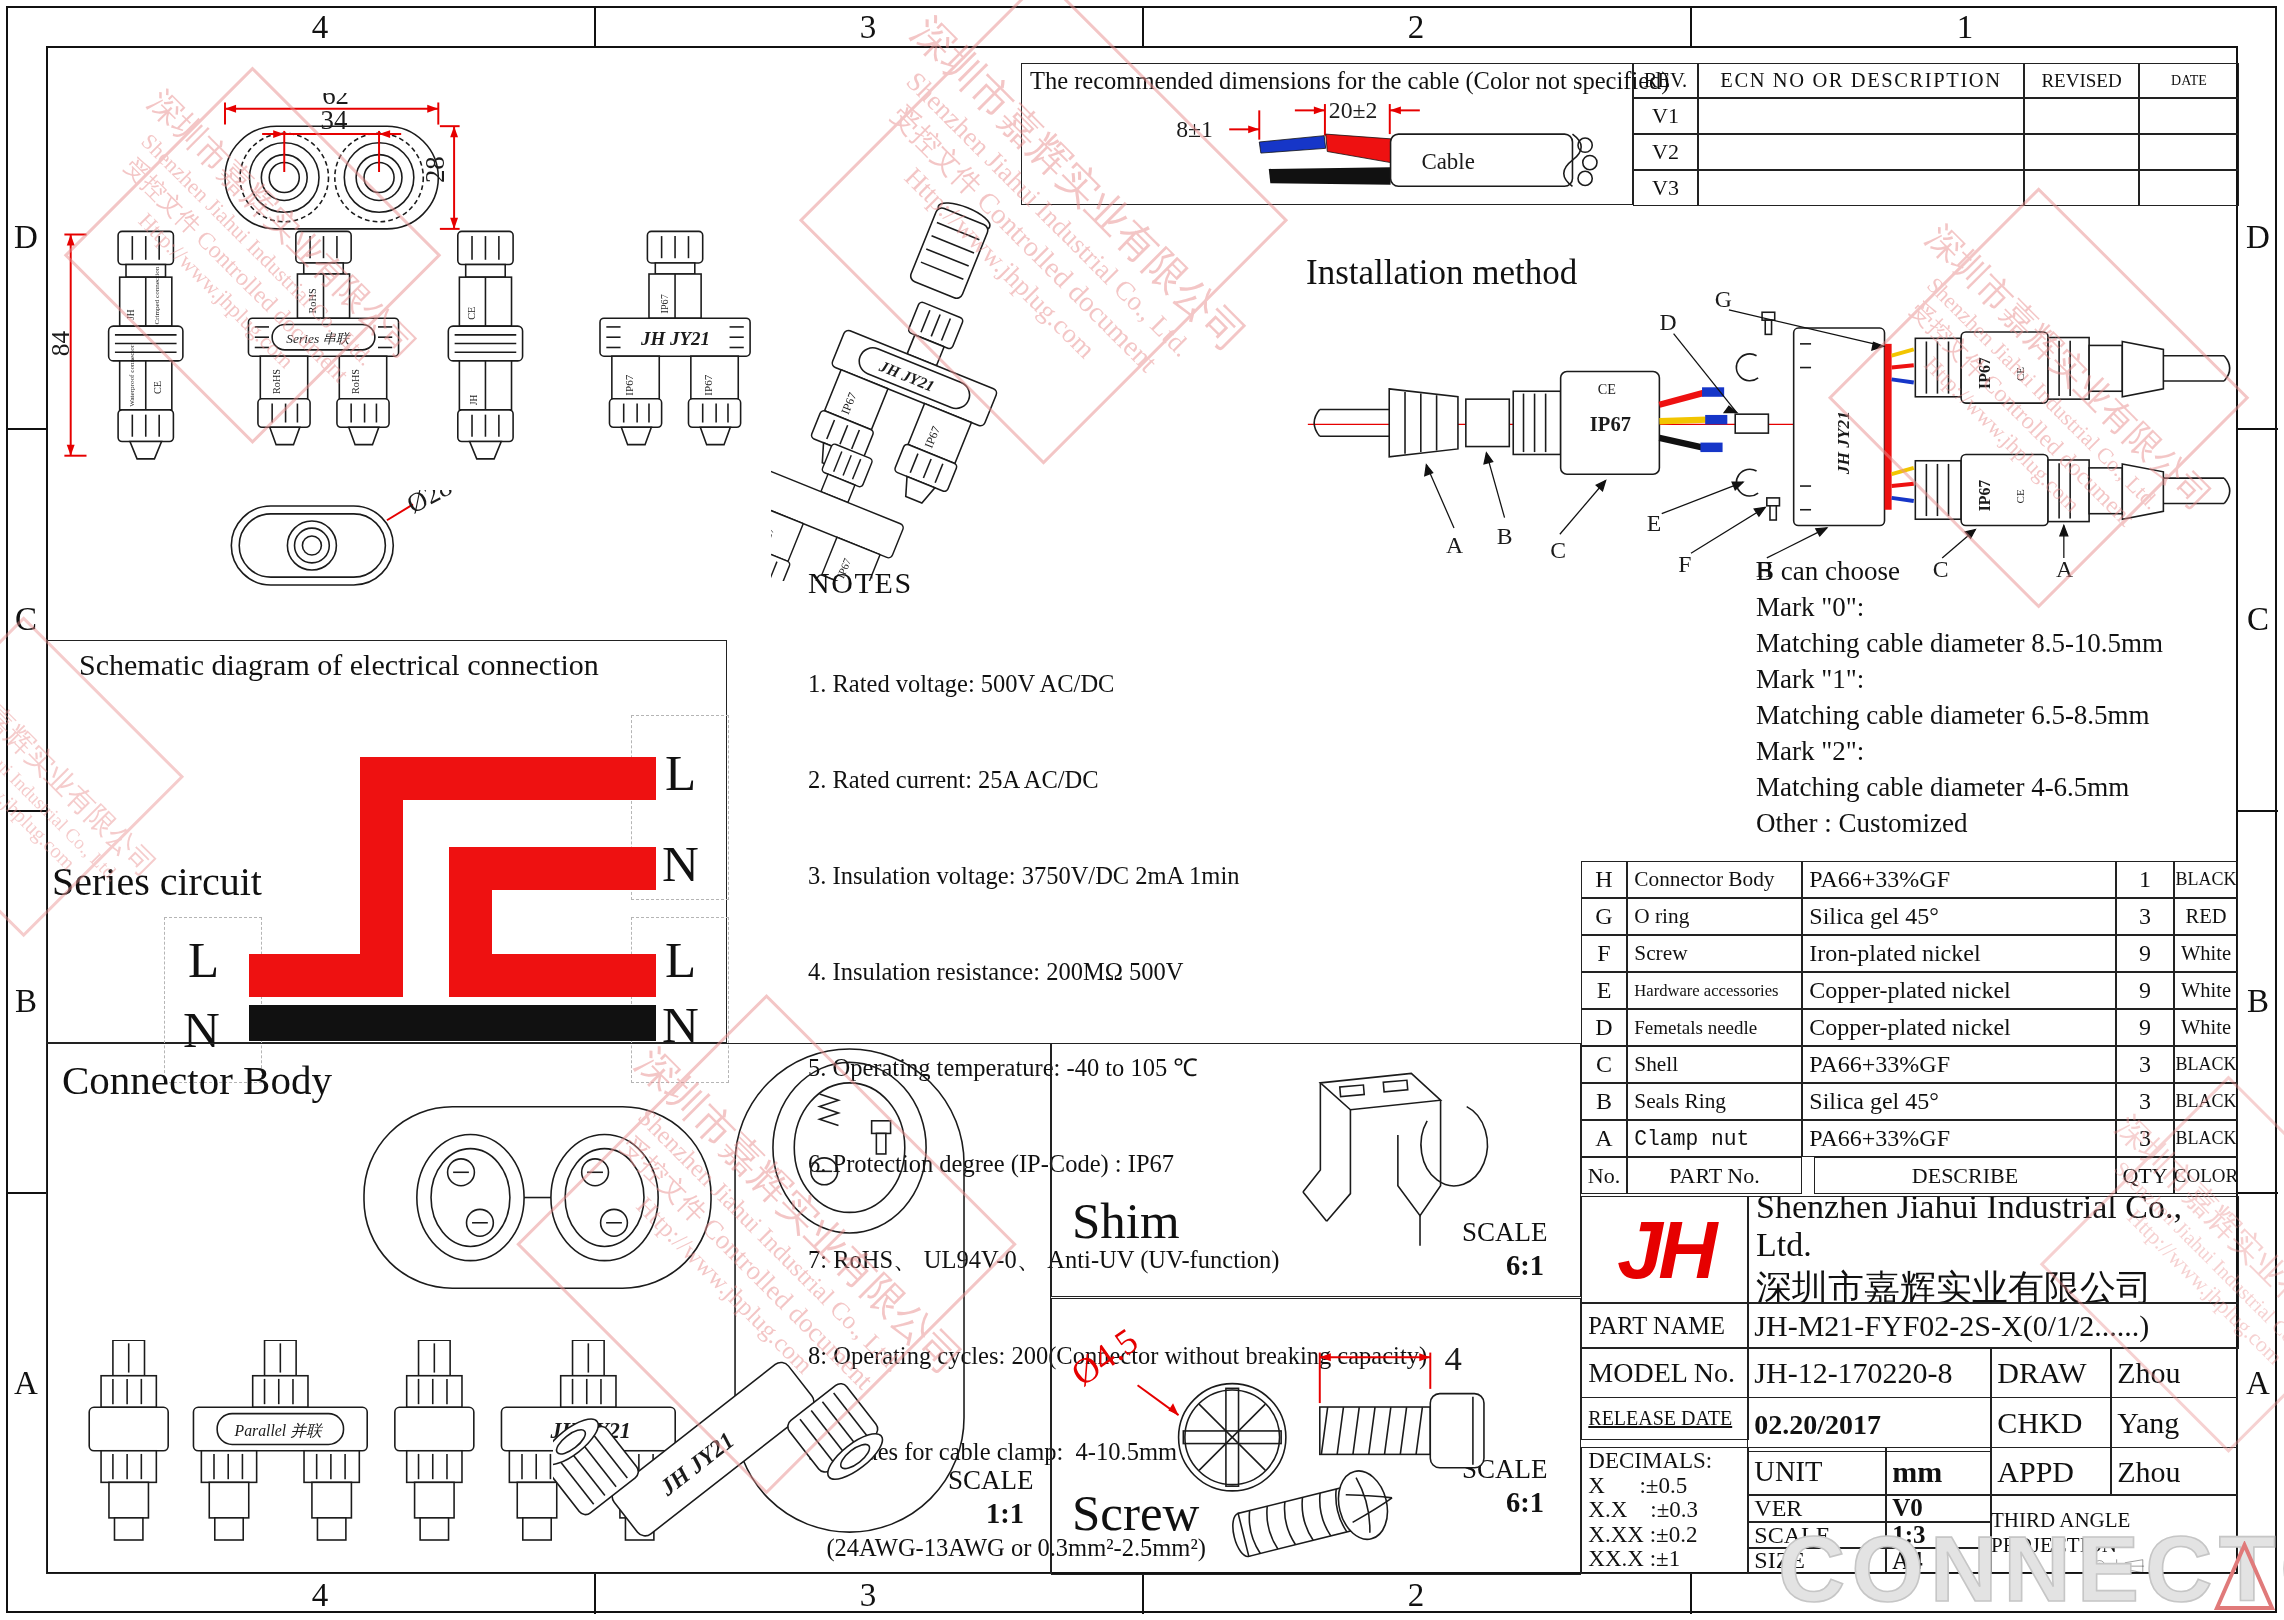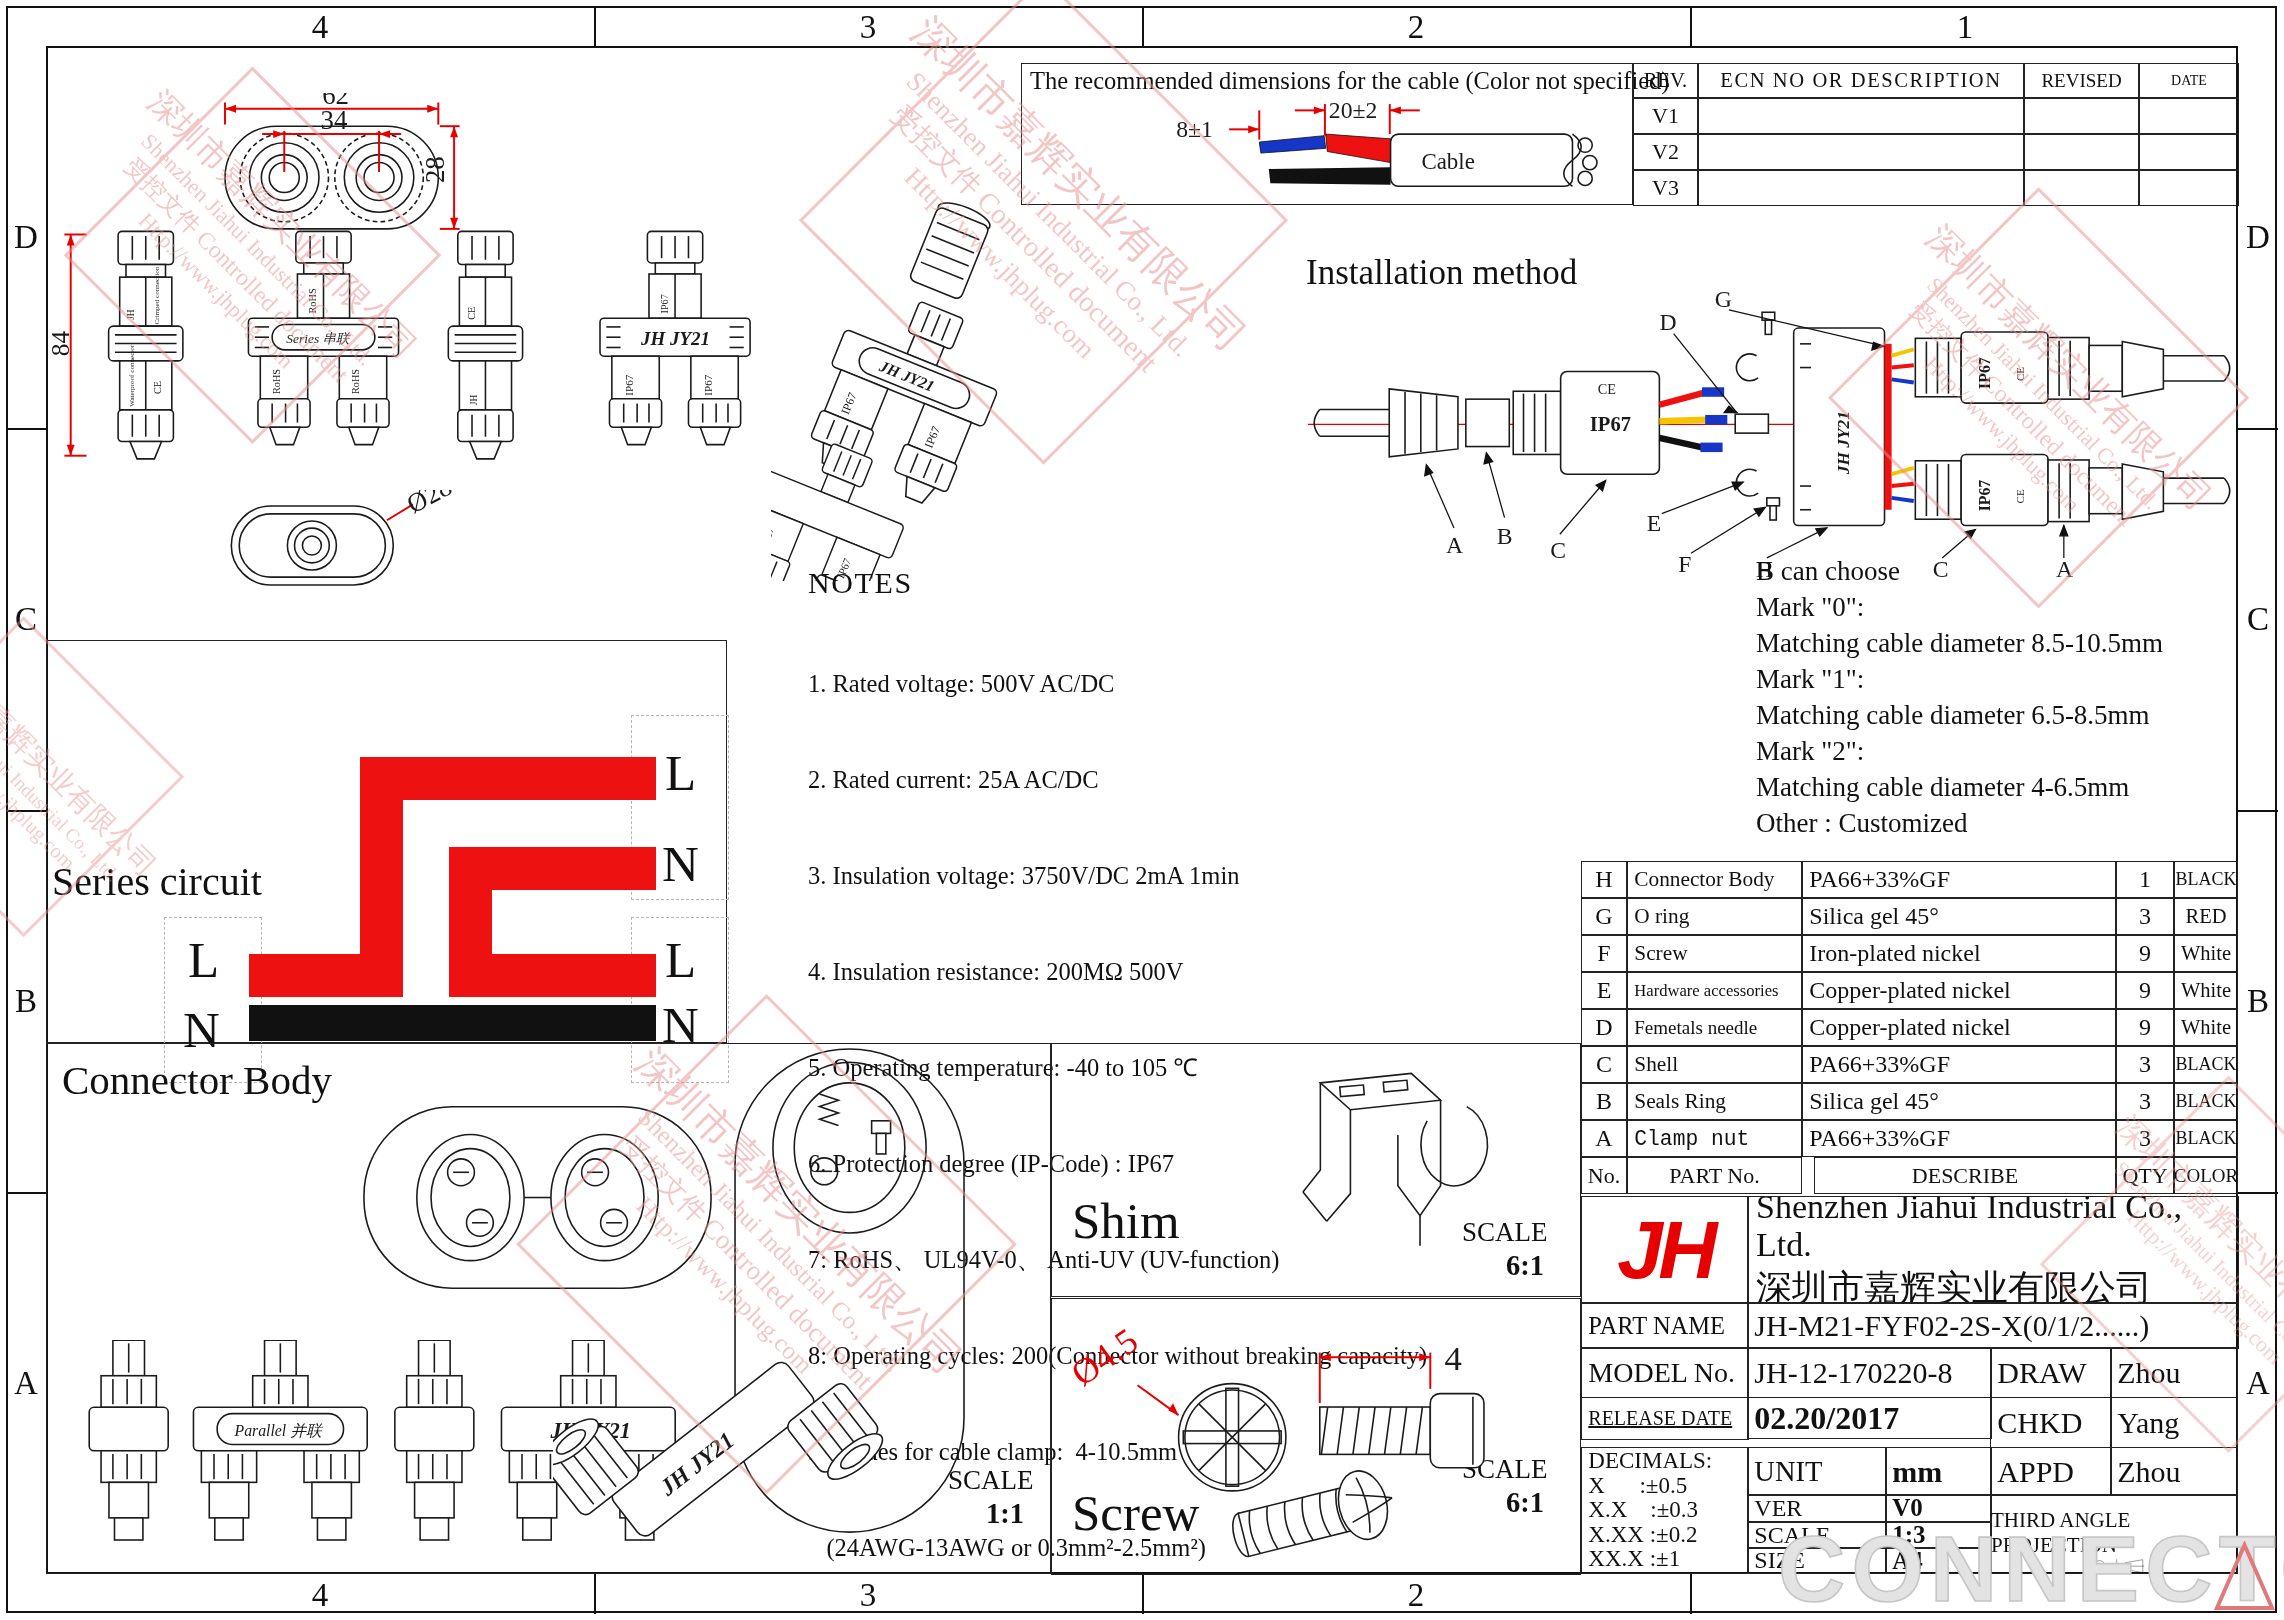--- a/index.html
+++ b/index.html
@@ -483,20 +483,21 @@
     <div>Mark "0":</div>
     <div>Matching cable diameter 8.5-10.5mm</div>
     <div>Mark "1":</div>
     <div>Matching cable diameter 6.5-8.5mm</div>
     <div>Mark "2":</div>
     <div>Matching cable diameter 4-6.5mm</div>
     <div>Other : Customized</div>
   </div>
 
   <div class="bx" style="left:46px;top:640px;width:681px;height:403px;"></div>
+  <div class="t" style="left:79px;top:648px;font-size:30px;">Schematic diagram of electrical connection</div>
   <div class="t" style="left:52px;top:858px;font-size:40px;">Series circuit</div>
   <div class="dashedbox" style="left:631px;top:715px;width:96px;height:183px;"></div>
   <div class="dashedbox" style="left:164px;top:917px;width:96px;height:164px;"></div>
   <div class="dashedbox" style="left:631px;top:917px;width:96px;height:164px;"></div>
   <div class="cbar" style="left:360px;top:757px;width:296px;height:43px;"></div>
   <div class="cbar" style="left:360px;top:757px;width:43px;height:240px;"></div>
   <div class="cbar" style="left:249px;top:954px;width:154px;height:43px;"></div>
   <div class="cbar" style="left:449px;top:847px;width:207px;height:43px;"></div>
   <div class="cbar" style="left:449px;top:847px;width:43px;height:150px;"></div>
   <div class="cbar" style="left:449px;top:954px;width:207px;height:43px;"></div>
@@ -752,21 +753,21 @@
     <div style="font-size:34px;">Shenzhen Jiahui Industrial Co., Ltd.</div>
     <div style="font-size:36px;">深圳市嘉辉实业有限公司</div>
   </div>
   <div class="tb cl" style="left:1581px;top:1302px;width:168px;height:47px;font-size:24.5px;">PART NAME</div>
   <div class="tb cl" style="left:1747px;top:1302px;width:492px;height:47px;font-size:30px;">JH-M21-FYF02-2S-X(0/1/2......)</div>
   <div class="tb cl" style="left:1581px;top:1347px;width:168px;height:51px;font-size:28px;">MODEL No.</div>
   <div class="tb cl" style="left:1747px;top:1347px;width:245px;height:51px;font-size:30px;">JH-12-170220-8</div>
   <div class="tb cl" style="left:1990px;top:1347px;width:122px;height:51px;font-size:30px;">DRAW</div>
   <div class="tb cl" style="left:2110px;top:1347px;width:128px;height:51px;font-size:30px;">Zhou</div>
   <div class="tb cl" style="left:1581px;top:1397px;width:168px;height:43px;font-size:20px;text-decoration:underline;">RELEASE DATE</div>
-  <div class="tb cl" style="left:1747px;top:1397px;width:245px;height:42px;font-size:32px;font-weight:bold;">02.20/2017</div>
+  <div class="tb cl" style="left:1747px;top:1397px;width:245px;height:55px;font-size:28px;font-weight:bold;">02.20/2017</div>
   <div class="tb cl" style="left:1990px;top:1397px;width:122px;height:51px;font-size:30px;">CHKD</div>
   <div class="tb cl" style="left:2110px;top:1397px;width:128px;height:51px;font-size:30px;">Yang</div>
   <div class="tb" style="left:1581px;top:1447px;width:168px;height:127px;flex-direction:column;align-items:flex-start;justify-content:center;padding-left:6.3px;font-size:23px;line-height:24.5px;white-space:pre;">
     <div>DECIMALS:</div>
     <div>X      :±0.5</div>
     <div>X.X    :±0.3</div>
     <div>X.XX :±0.2</div>
     <div>XX.X :±1</div>
   </div>
   <div class="tb cl" style="left:1747px;top:1447px;width:140px;height:49px;font-size:28.5px;">UNIT</div>

